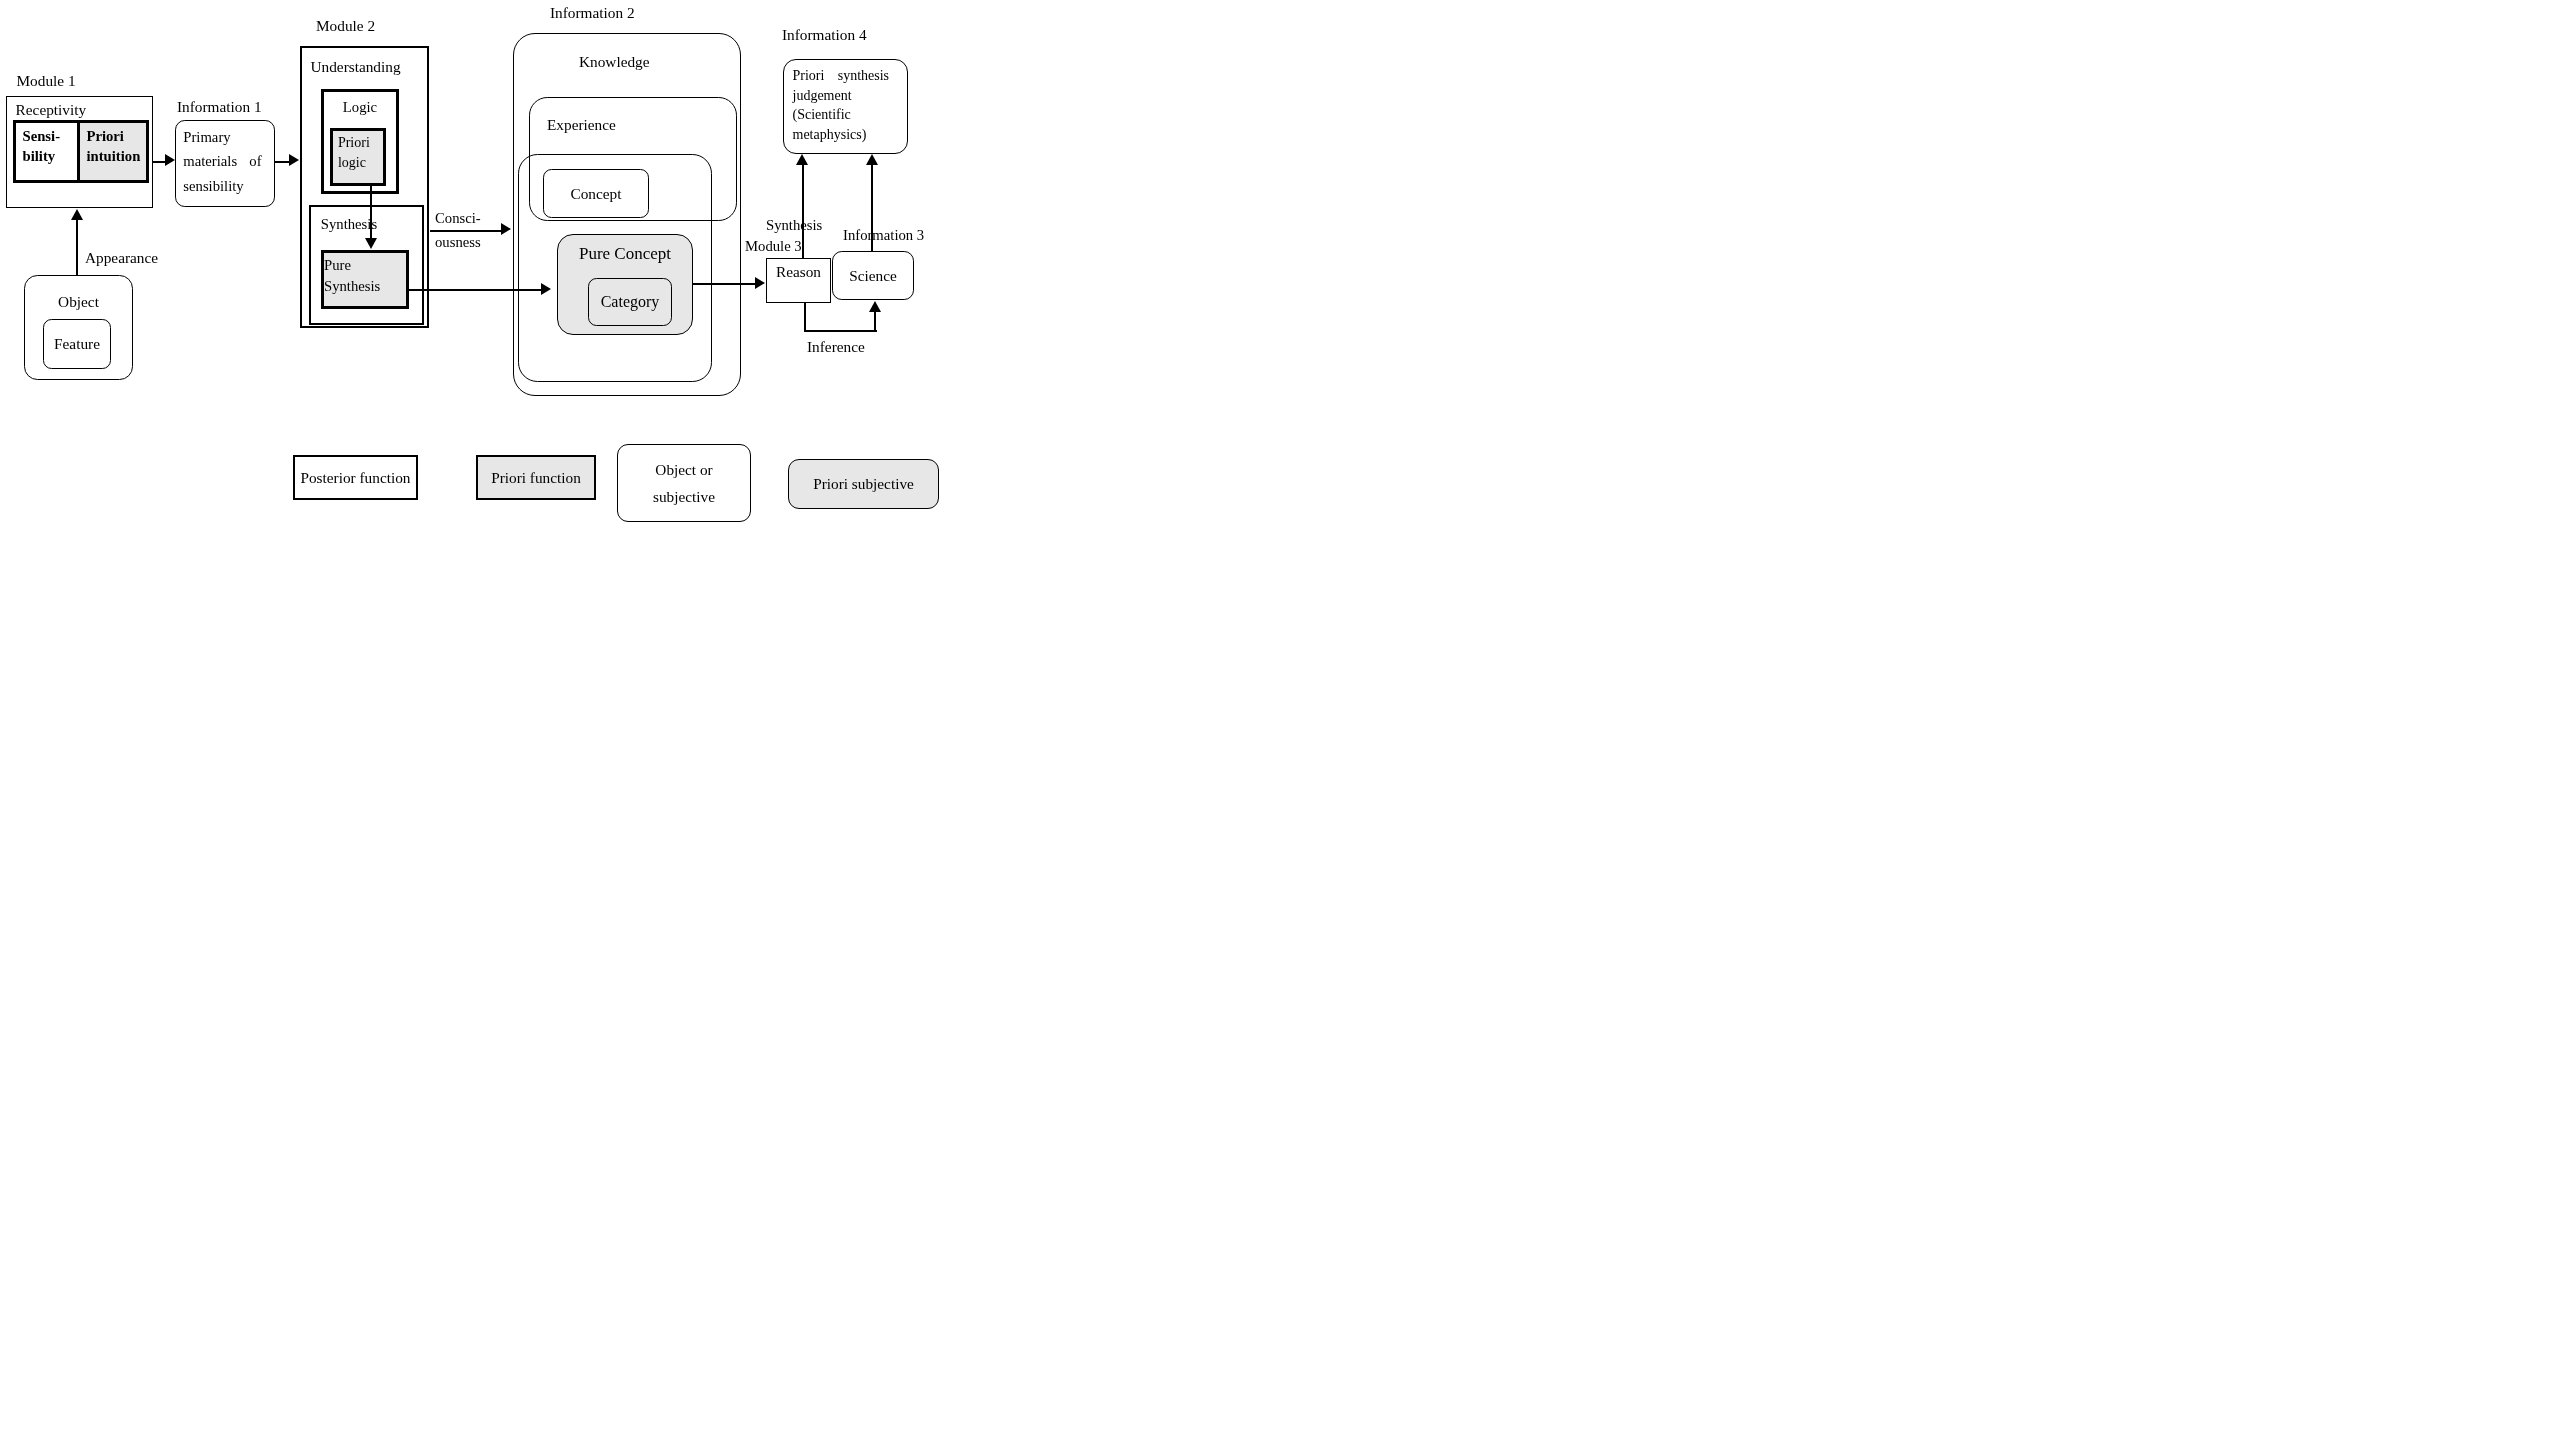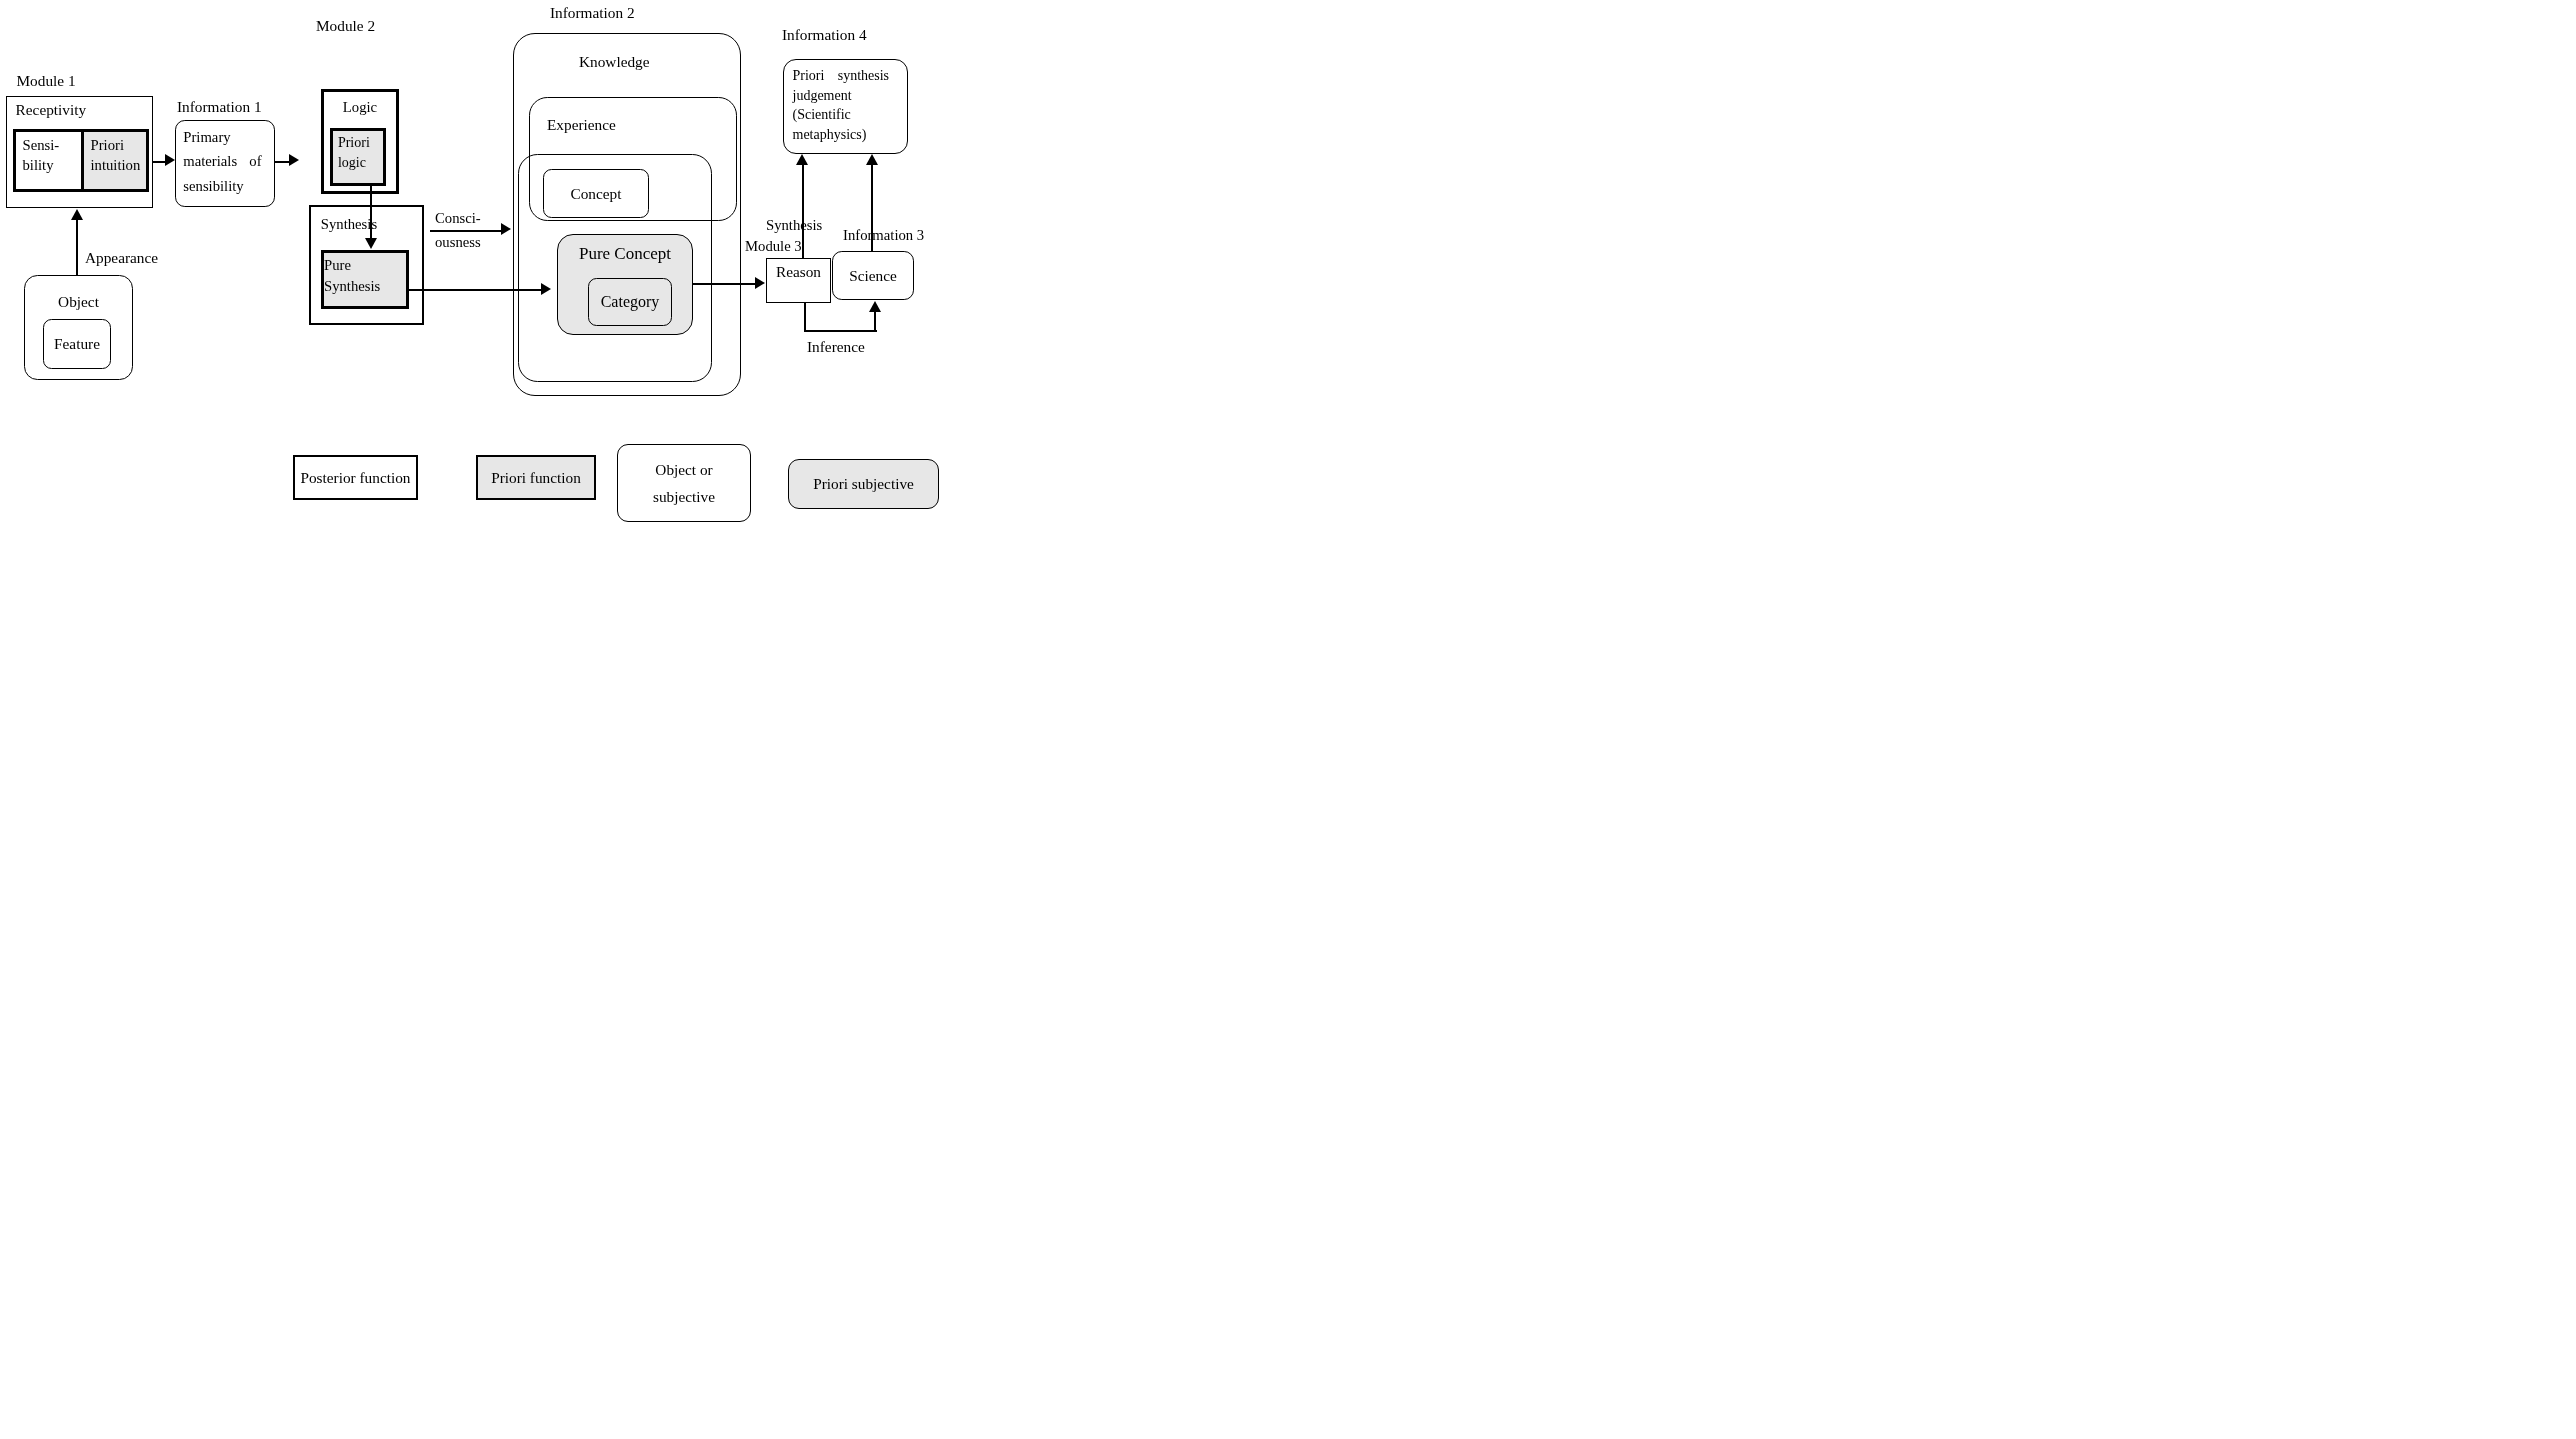--- a/index.html
+++ b/index.html
@@ -27,21 +27,21 @@
 <body>
 
 <div id="canvas">
 
   <div class="abs lbl" style="left:16.5px;top:72px;">Module 1</div>
 
   <div class="box" style="left:6.1px;top:96px;width:147px;height:112px;border-width:1.5px;">
     <div class="abs lbl" style="left:8.5px;top:3.7px;">Receptivity</div>
   </div>
 
-  <div class="box thick" style="left:13.4px;top:129px;width:136px;height:63px;padding:0;">
+  <div class="box thick" style="left:13.4px;top:120px;width:136px;height:63px;padding:0;font-weight:bold;">
     <div class="cellwrap">
       <div class="cell" style="width:59px;border-right:3.7px solid #000;">
         <div>Sensi-</div>
         <div>bility</div>
       </div>
       <div class="cell gray" style="flex:1;">
         <div>Priori</div>
         <div>intuition</div>
       </div>
     </div>
@@ -73,20 +73,23 @@
       <div>sensibility</div>
     </div>
   </div>
 
   <div>
     <div class="hline" style="left:275px;top:161px;width:14px;"></div>
     <div class="head-right" style="left:289px;top:154px;"></div>
   </div>
 
   <div class="abs lbl" style="left:316px;top:17px;">Module 2</div>
+  <div class="box" style="left:300px;top:46px;width:129px;height:282px;border-width:2.4px;background:transparent;">
+    <div class="abs lbl" style="left:8.5px;top:9.8px;">Understanding</div>
+  </div>
 
   <div class="box" style="left:321px;top:89px;width:78px;height:105px;border-width:3.1px;background:transparent;">
     <div style="text-align:center;margin-top:7.3px;font-size:14.7px;">Logic</div>
   </div>
   <div class="box gray" style="left:330px;top:128px;width:56px;height:58px;border-width:3.1px;">
     <div class="lines24" style="line-height:19.5px;font-size:14px;">
       <div>Priori</div>
       <div>logic</div>
     </div>
   </div>

